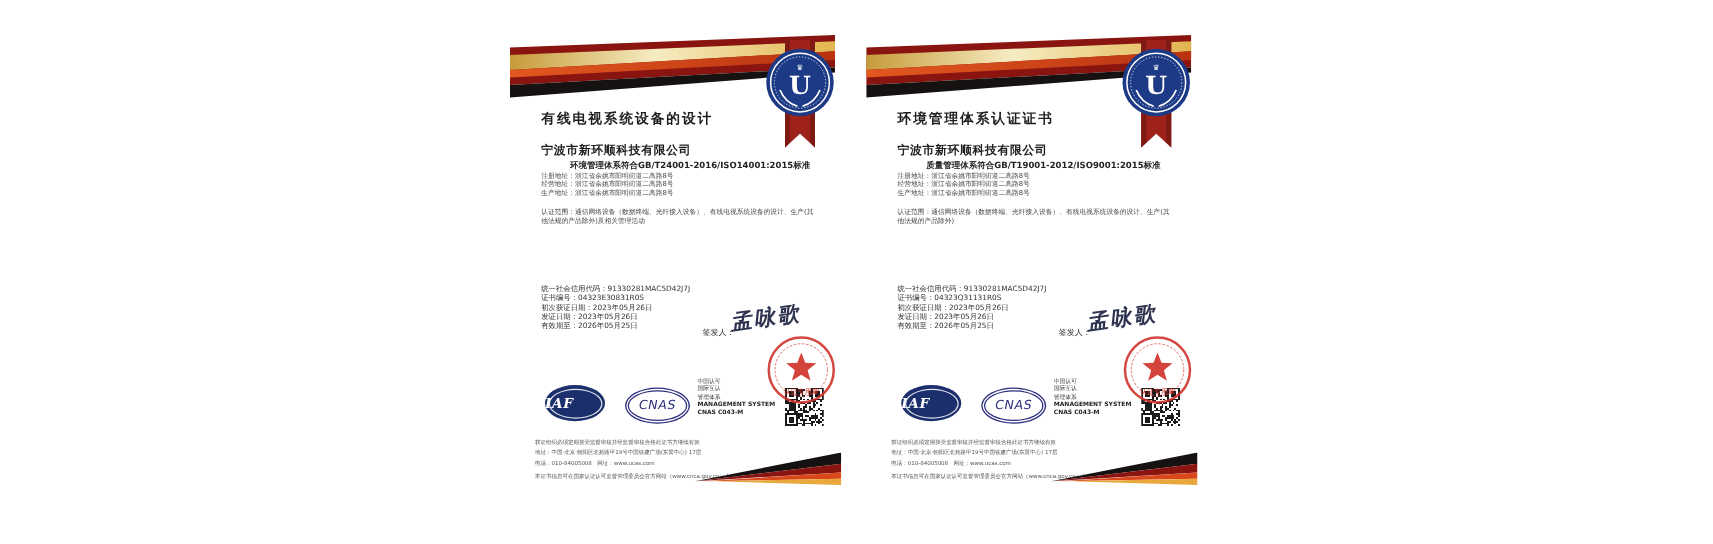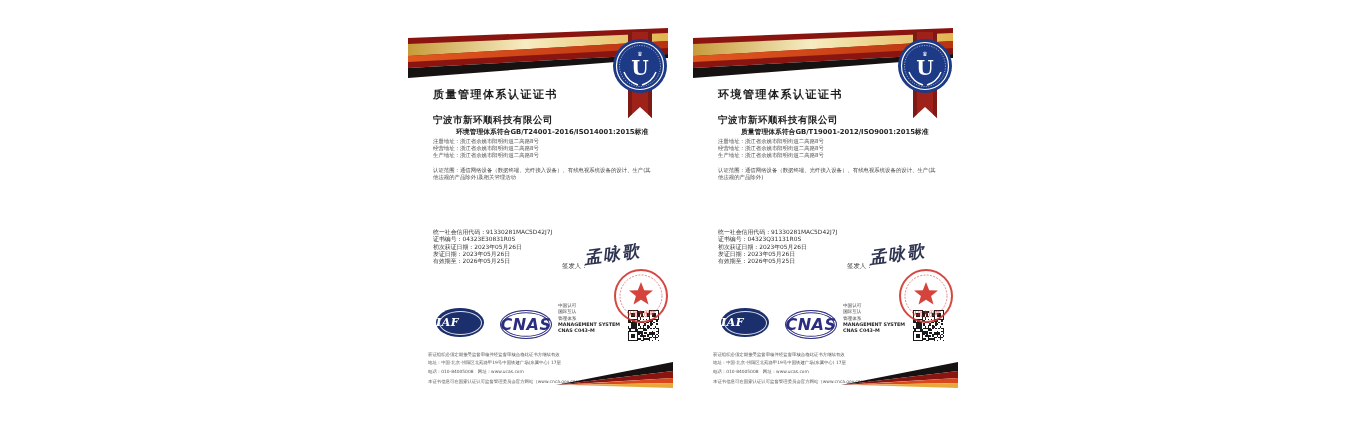--- a/index.html
+++ b/index.html
@@ -21,21 +21,21 @@
   .signature{left:176px;top:243px;font-size:17px;font-weight:bold;font-style:italic;color:#2e3350;
     transform:rotate(-8deg);letter-spacing:2px;white-space:nowrap;z-index:2;}
   .stamp{left:205px;top:268px;width:56px;height:56px;z-index:4;}
   .iaf{left:28px;top:308px;width:48px;height:29px;background:#1c2f6d;border-radius:50%;
     display:flex;align-items:center;}
   .iaf::after{content:"";position:absolute;inset:2.5px;border:1px solid rgba(255,255,255,.85);border-radius:50%;}
   .iaf span{position:static;color:#fff;font-family:"DejaVu Serif","Liberation Serif",serif;
     font-weight:bold;font-style:italic;font-size:11px;letter-spacing:.5px;}
   .cnas{left:92px;top:310px;width:50px;height:27px;background:#fff;border:1.6px solid #2b2d7e;border-radius:50%;
     display:flex;align-items:center;justify-content:center;box-shadow:inset 0 0 0 1.2px #fff, inset 0 0 0 2.2px #2b2d7e;}
-  .cnas span{position:static;color:#2b2d7e;font-weight:bold;font-style:italic;font-size:16px;letter-spacing:.5px;}
+  .cnas span{position:static;color:#2b2d7e;font-weight:normal;font-style:italic;font-size:10px;letter-spacing:.5px;}
   .accred{left:150px;top:303px;font-size:4.6px;line-height:6.3px;color:#333;white-space:nowrap;}
   .accred .en{font-weight:bold;color:#1f1f1f;font-size:4.8px;}
   .qr{left:220px;top:310px;width:31px;height:31px;}
   .footer{left:20px;top:351px;font-size:4.4px;line-height:8.4px;color:#555;white-space:nowrap;}
   .footer .gap{margin-top:1.5px;}
   .wedge{left:148px;top:362px;width:117px;height:34px;}
 </style>
 </head>
 <body>
 
@@ -65,21 +65,21 @@
     <polygon points="37,2 41,2 41,88 37,84" fill="#7e1a13"></polygon>
     <circle cx="29" cy="36" r="27" fill="#1d3a86"></circle>
     <circle cx="29" cy="36" r="23.5" fill="none" stroke="#ffffff" stroke-width="1.2"></circle>
     <circle cx="29" cy="36" r="20.5" fill="none" stroke="#ffffff" stroke-width="0.6" stroke-dasharray="1.1 1.4"></circle>
     <path d="M13,42 Q17,52 27,55" fill="none" stroke="#ffffff" stroke-width="1.4"></path>
     <path d="M45,42 Q41,52 31,55" fill="none" stroke="#ffffff" stroke-width="1.4"></path>
     <text x="29" y="26" font-size="6" fill="#ffffff" text-anchor="middle" font-family="DejaVu Sans, sans-serif">♛</text>
     <text x="29" y="45" font-size="20" font-weight="bold" fill="#ffffff" text-anchor="middle" font-family="DejaVu Serif, Liberation Serif, serif">U</text>
   </svg>
 
-  <div class="title">质量管理体系认证证书</div>
+  <div class="title">有线电视系统设备的设计</div>
   <div class="company">宁波市新环顺科技有限公司</div>
   <div class="standard">环境管理体系符合GB/T24001-2016/ISO14001:2015标准</div>
 
   <div class="addresses">
     <div style="position:static">注册地址：浙江省余姚市阳明街道二高路8号</div>
     <div style="position:static">经营地址：浙江省余姚市阳明街道二高路8号</div>
     <div style="position:static">生产地址：浙江省余姚市阳明街道二高路8号</div>
   </div>
 
   <div class="scope">认证范围：通信网络设备（数据终端、光纤接入设备）、有线电视系统设备的设计、生产(其他法规的产品除外)及相关管理活动</div>

